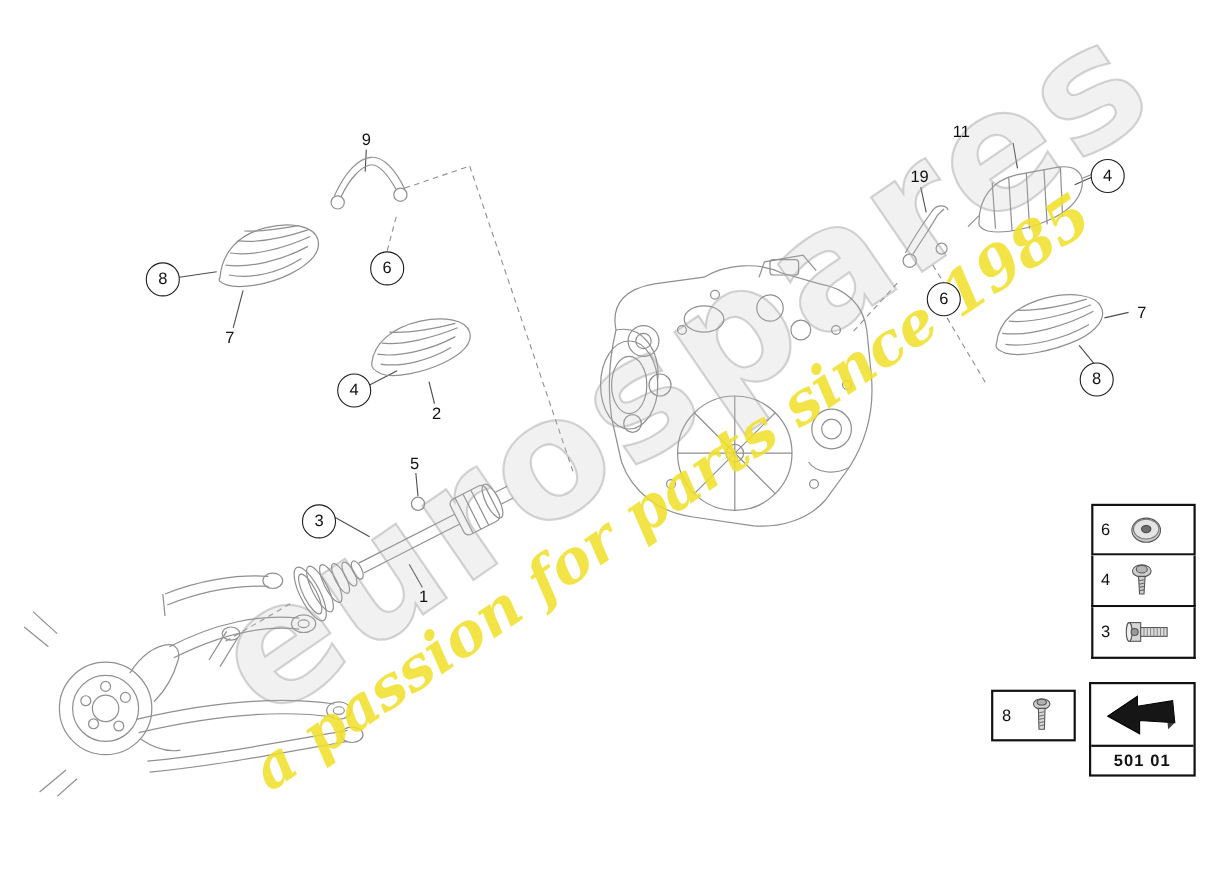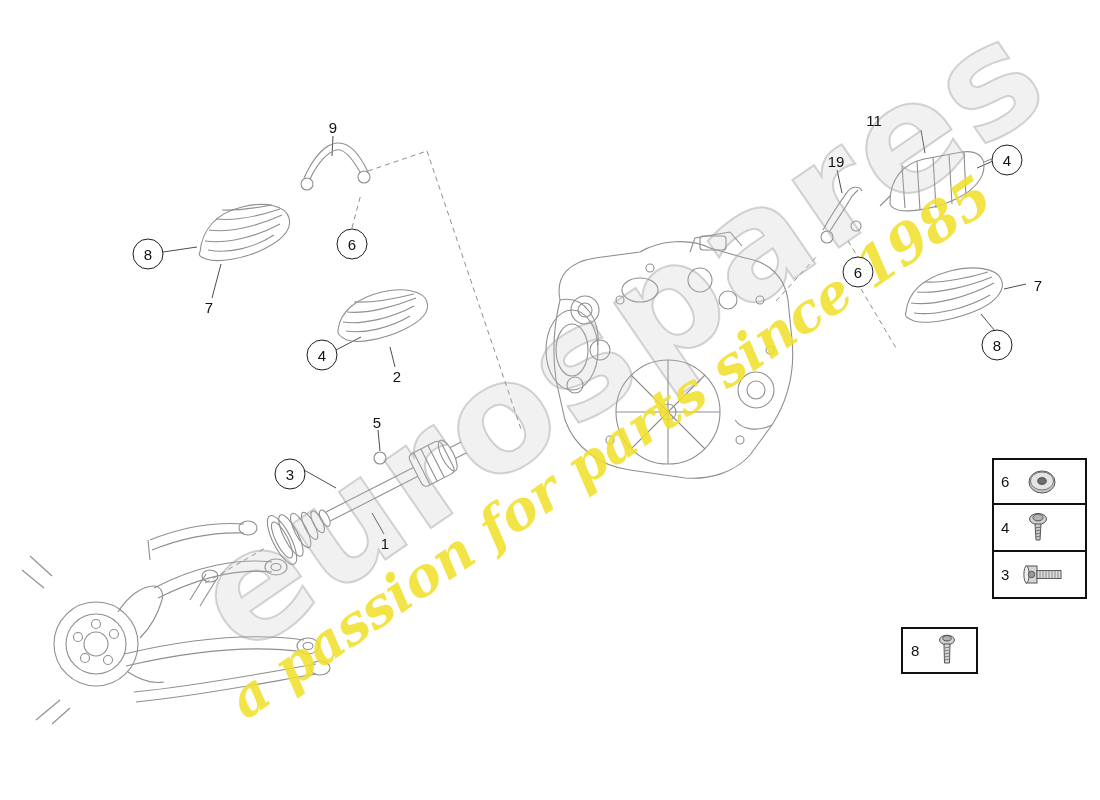--- a/index.html
+++ b/index.html
@@ -265,14 +265,23 @@
   <div class="key8">
     <span class="lnum">8</span>
     <svg width="28" height="38" viewBox="0 0 28 38">
       <ellipse cx="14" cy="8" rx="7.5" ry="4.8" fill="#cfcfcf" stroke="#555"></ellipse>
       <ellipse cx="14" cy="6.3" rx="4.2" ry="2.6" fill="#b0b0b0" stroke="#555"></ellipse>
       <path d="M11 12 L11.5 31 L16.5 31 L17 12 Z" fill="#d8d8d8" stroke="#555"></path>
       <path d="M11.4 16 L16.7 15 M11.5 19 L16.6 18 M11.6 22 L16.6 21 M11.7 25 L16.5 24 M11.8 28 L16.4 27" stroke="#777"></path>
     </svg>
   </div>
 
+  <div class="codebox">
+    <div class="arrowarea">
+      <svg width="74" height="46" viewBox="0 0 74 46">
+        <polygon points="5,24 32,6 32,15 64,10 66,30 34,28 34,40" fill="#161616" stroke="#000"></polygon>
+        <polygon points="64,10 66,30 60,36 58,16" fill="#161616" opacity="0.85"></polygon>
+      </svg>
+    </div>
+    <div class="code">501 01</div>
+  </div>
 
 </div>
 
 </body></html>

